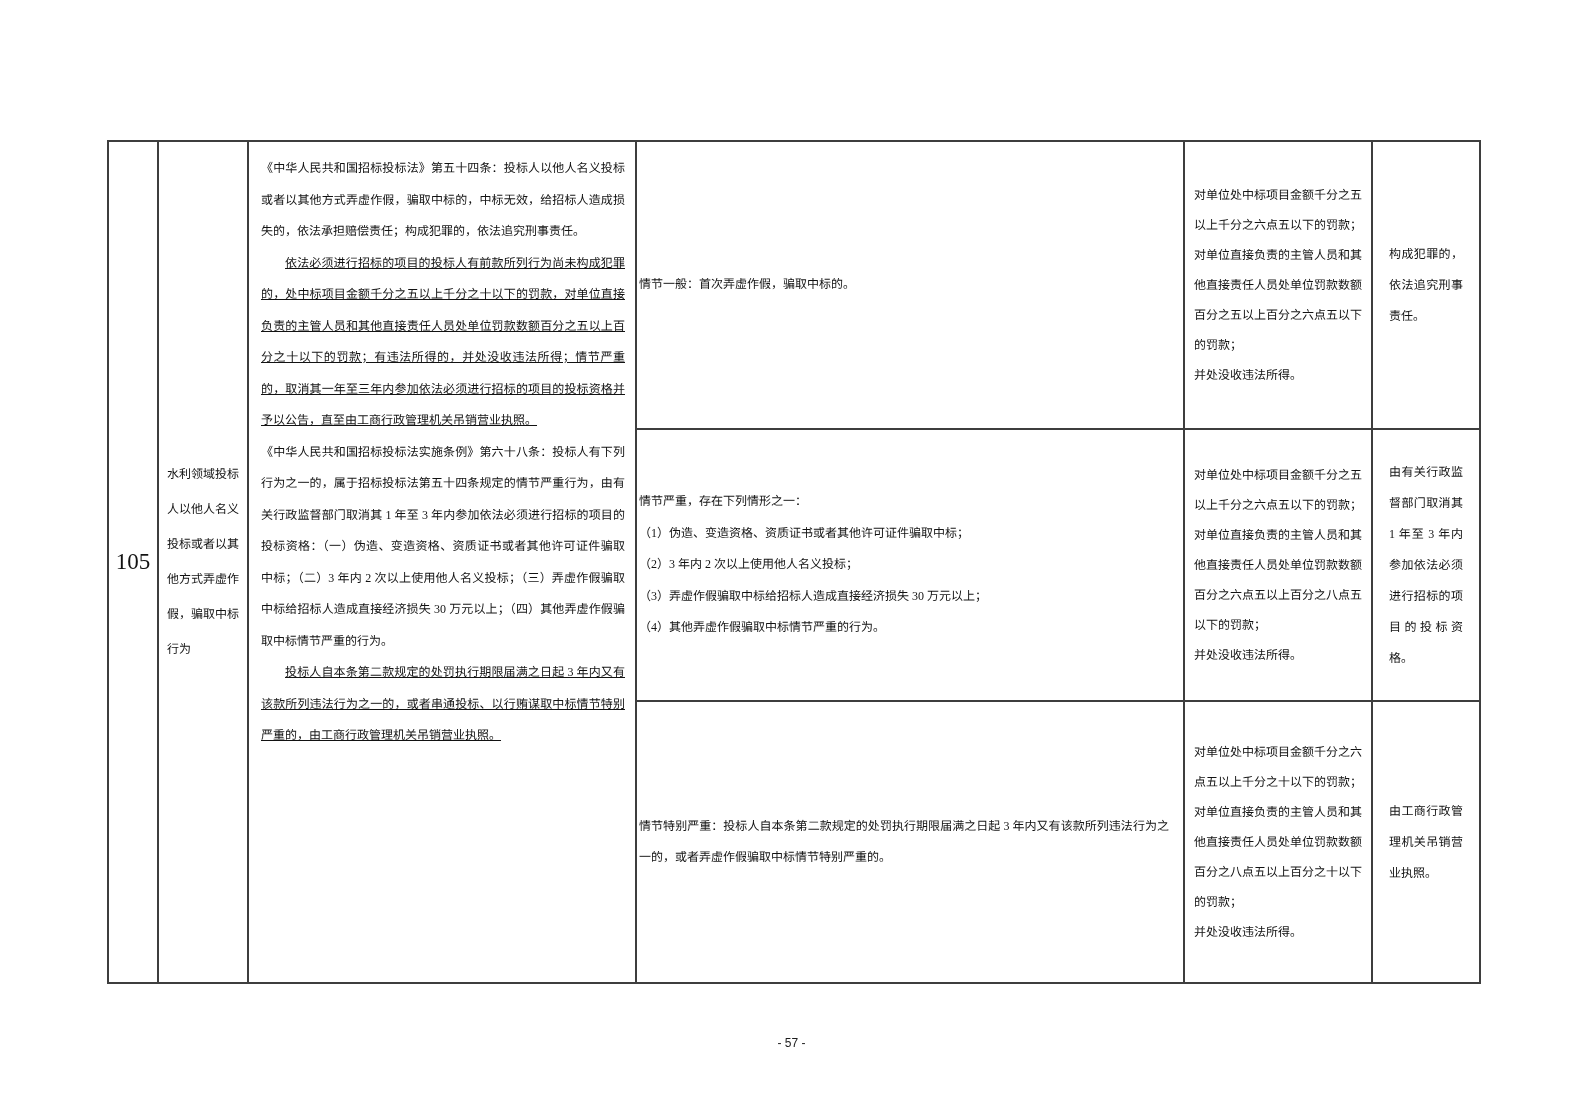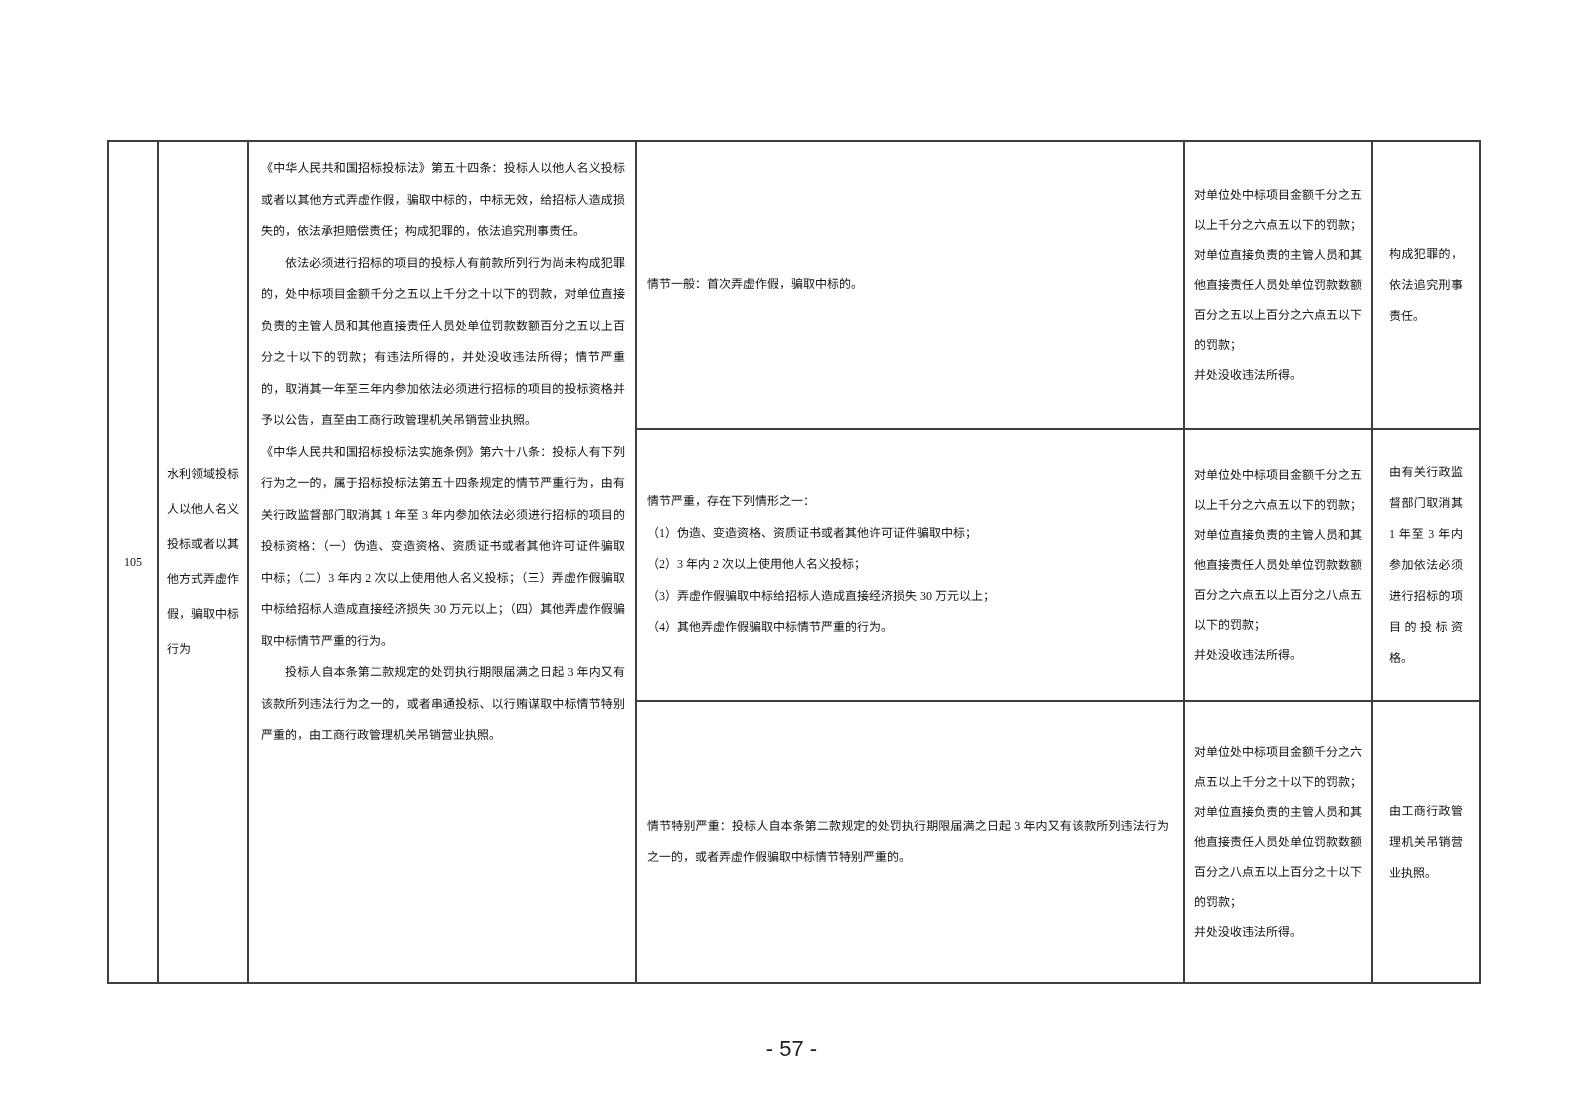--- a/index.html
+++ b/index.html
@@ -30,41 +30,41 @@
     vertical-align: middle;
     font-size: 12px;
     color: #121212;
   }
   tr.r1 { height: 288px; }
   tr.r2 { height: 272px; }
   tr.r3 { height: 282px; }
 
   td.c-id {
     text-align: center;
-    font-size: 12px;
+    font-size: 23px;
   }
   td.c-cat {
     padding: 0 8px;
     line-height: 35px;
     text-align: justify;
     text-justify: inter-ideograph;
     border-radius: 15px;
   }
   td.c-law {
     vertical-align: top;
     padding: 11px 10px 6px 12px;
     line-height: 31.5px;
     text-align: justify;
     text-justify: inter-ideograph;
   }
   td.c-law p { margin: 0; }
-  p.indent { text-indent: 2em; }
+  p.indent { text-indent: 2em; text-decoration: underline; }
 
   td.c-scen {
-    padding: 4px 14px 4px 10px;
+    padding: 4px 14px 4px 2px;
     line-height: 31.5px;
     text-align: justify;
     text-justify: inter-ideograph;
   }
   td.c-scen p { margin: 0; }
 
   td.c-pen {
     padding: 4px 9px;
     line-height: 30px;
     text-align: justify;
@@ -81,21 +81,21 @@
   }
   td.c-other p { margin: 0; }
 
   .footer {
     position: absolute;
     left: 0;
     right: 0;
     top: 1036px;
     text-align: center;
     font-family: "Liberation Sans", "DejaVu Sans", sans-serif;
-    font-size: 22px;
+    font-size: 12px;
     color: #1c1c1c;
   }
 </style>
 </head>
 <body>
 
 <div class="page">
 
   <table class="penalty-table">
     <colgroup>

